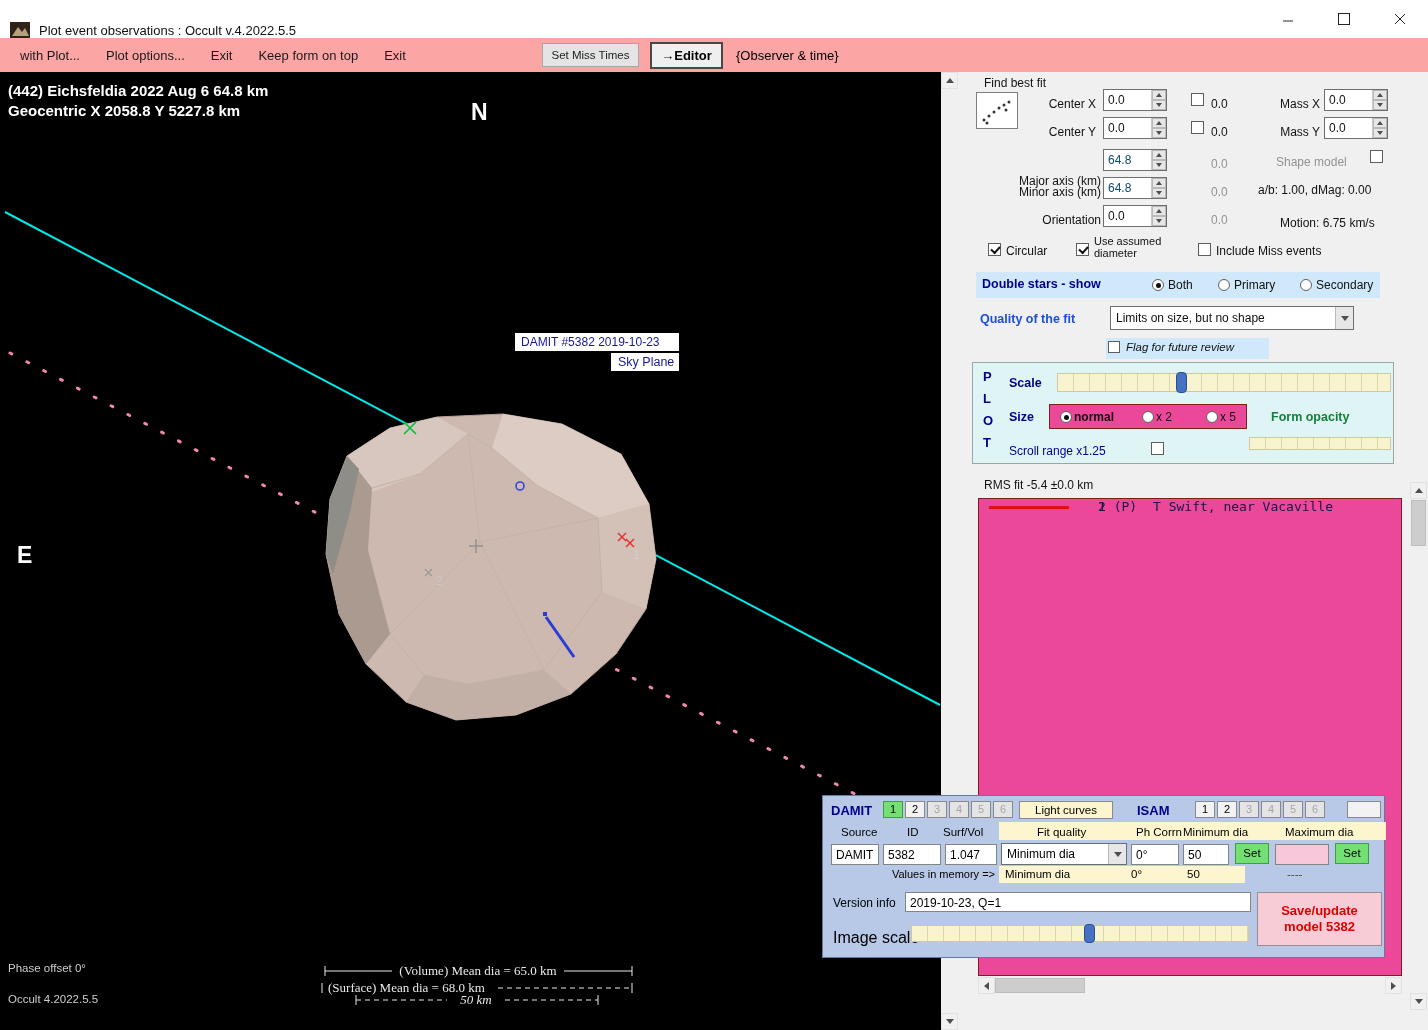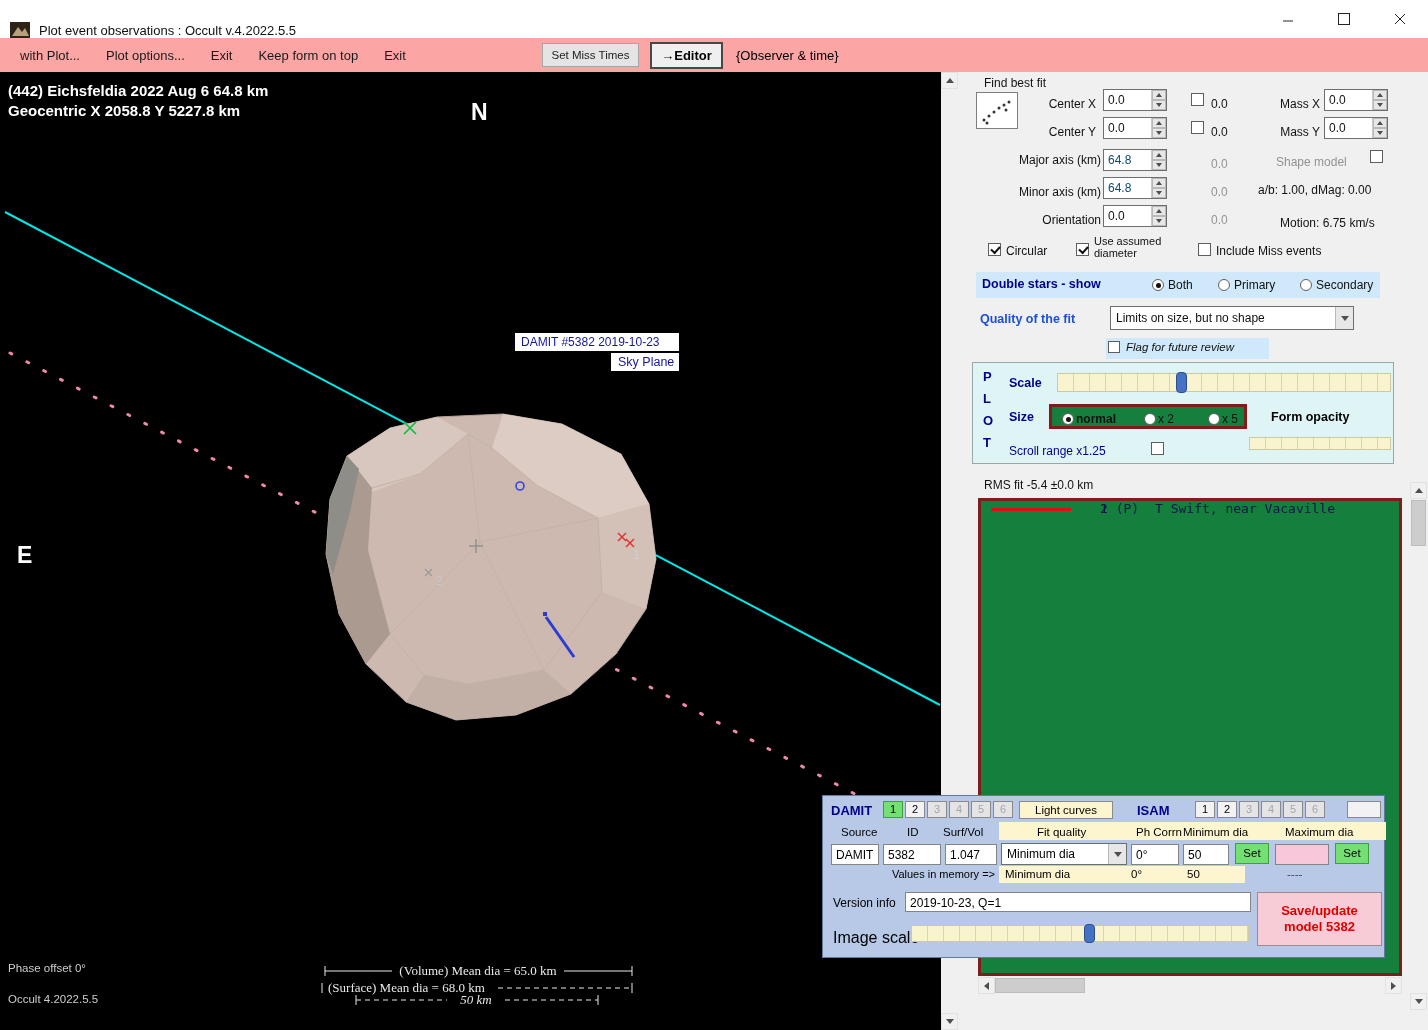--- a/index.html
+++ b/index.html
@@ -22,41 +22,41 @@
 .t-dn{width:0;height:0;border-left:4px solid transparent;border-right:4px solid transparent;border-top:5px solid #4e4e4e}
 .t-l{width:0;height:0;border-top:4px solid transparent;border-bottom:4px solid transparent;border-right:5px solid #4e4e4e}
 .t-r{width:0;height:0;border-top:4px solid transparent;border-bottom:4px solid transparent;border-left:5px solid #4e4e4e}
 .sb-thumb{position:absolute;background:#cdcdcd;border:1px solid #bdbdbd}
 .rpanel{position:absolute;left:958px;top:72px;width:470px;height:958px;background:#f0f0f0;font-size:12px;color:#111}
 .lbl{position:absolute;white-space:nowrap}
 .r{text-align:right}
 .gray{color:#929292}
 .navy{color:#00008c;font-weight:700}
 .olive{color:#1d4ed8;font-weight:700}
-.maroon{color:#000000;font-weight:700}
+.maroon{color:#15803d;font-weight:700}
 .fiticon{position:absolute;left:18px;top:20px;width:42px;height:37px;background:#fff;border:1px solid #7e7e7e;display:flex;align-items:center;justify-content:center}
 .spin{position:absolute;width:64px;height:22px;background:#fff;border:1px solid #6e6e6e;display:flex}
 .spin .v{flex:1;padding:3px 0 0 4px;font-size:12px}
 .spin .ar{width:15px;display:flex;flex-direction:column;border-left:1px solid #c9c9c9}
 .spin .a{flex:1;background:#e7e7e7;border:1px solid #b9b9b9;display:flex;align-items:center;justify-content:center}
 .spin .a .t-up{border-left-width:3px;border-right-width:3px;border-bottom-width:4px}
 .spin .a .t-dn{border-left-width:3px;border-right-width:3px;border-top-width:4px}
 .spin.dis .v{color:#0c4a6e}
 .cb{position:absolute;width:13px;height:13px;background:#fff;border:1px solid #5e5e5e}
 .cb.on::after{content:"";position:absolute;left:2px;top:2px;width:7px;height:4px;border-left:2px solid #101010;border-bottom:2px solid #101010;transform:rotate(-48deg)}
 .rd{position:absolute;width:12px;height:12px;background:#fff;border:1px solid #5e5e5e;border-radius:50%}
 .rd.on::after{content:"";position:absolute;left:2.5px;top:2.5px;width:5px;height:5px;background:#101010;border-radius:50%}
 .bluestrip{position:absolute;background:#cfe9fa}
 .dropdown{position:absolute;background:#fff;border:1px solid #6e6e6e;display:flex;align-items:center}
 .dd-text{flex:1;padding:0 5px;font-size:12px;white-space:nowrap;overflow:hidden}
 .dd-btn{width:18px;align-self:stretch;background:#e7e7e7;border-left:1px solid #b9b9b9;display:flex;align-items:center;justify-content:center}
 .plotbox{position:absolute;left:14px;top:290px;width:422px;height:102px;background:#dff4f4;border:1px solid #9aa7a7}
 .slider{position:absolute;background:#f9f4d0;border:1px solid #cfc9a0;background-image:repeating-linear-gradient(90deg,transparent 0 15px,#dbd5ac 15px 16px)}
 .thumb{position:absolute;top:-2px;width:11px;height:21px;background:#4672c4;border:1px solid #2b4f92;border-radius:4px}
-.whitebox{position:absolute;background:#15803d;border:3px solid #7f1d1d}
+.whitebox{position:absolute;background:#ec4899;border:1px solid #7f1d1d}
 .obs-num,.obs-name{position:absolute;font-family:"DejaVu Sans Mono",monospace;font-size:13px;color:#15154a;white-space:pre}
 .obs-swatch{position:absolute;height:3px;width:80px;left:10px}
 .damit{position:absolute;left:822px;top:795px;width:563px;height:163px;background:#b7c9e6;border:1px solid #64799e;font-size:11.5px;z-index:6}
 .sq{position:absolute;width:20px;height:17px;background:#f2f2f2;border:1px solid #898989;font-size:11px;text-align:center;line-height:15px}
 .sq.green{background:#74e074;border-color:#3f9f3f}
 .sq.dis{background:#e4e4e4;color:#a6a6a6}
 .lc-btn{position:absolute;left:196px;top:5px;width:94px;height:18px;background:#fdf5cd;border:1px solid #8a8a8a;font-size:11.5px;text-align:center;line-height:16px}
 .fld{position:absolute;height:21px;background:#fff;border:1px solid #848484;font-size:12px;padding:3px 4px;white-space:nowrap}
 .ystrip{position:absolute;background:#fdf5cd}
 .setbtn{position:absolute;width:34px;height:21px;background:#74e074;border:1px solid #3f9f3f;font-size:11.5px;text-align:center;line-height:19px}
@@ -248,21 +248,21 @@
       <div class="ar">
           <div class="a">
             <div class="t-up"></div>
           </div>
           <div class="a">
             <div class="t-dn"></div>
           </div>
         </div>
     </div>
 
-    <div class="lbl r" style="left:18px;top:81px;width:125px">Major axis (km)</div>
+    <div class="lbl r" style="left:18px;top:102px;width:125px">Major axis (km)</div>
     <div class="spin dis" style="left:145px;top:77px">
       <div class="v">64.8</div>
       <div class="ar">
           <div class="a">
             <div class="t-up"></div>
           </div>
           <div class="a">
             <div class="t-dn"></div>
           </div>
         </div>

